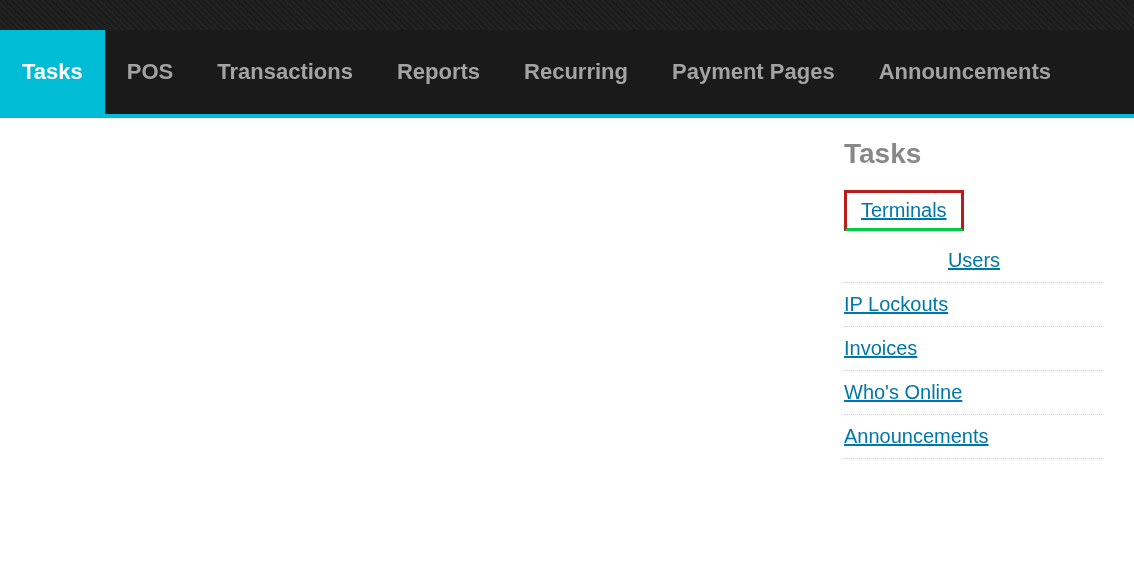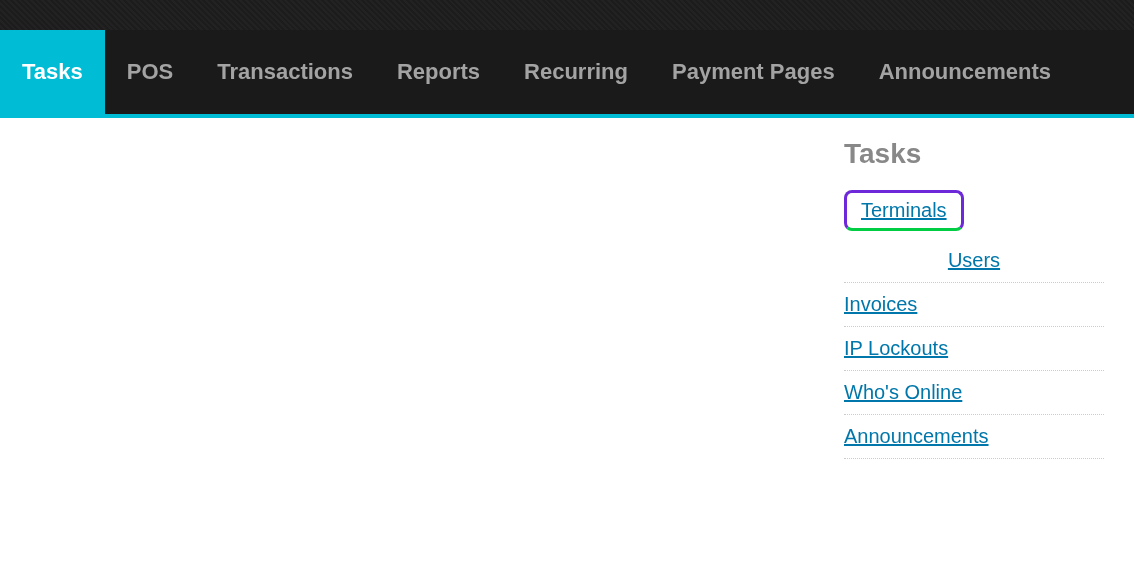--- a/index.html
+++ b/index.html
@@ -93,22 +93,22 @@
       cursor: pointer;
       border-bottom: 1px dotted #cccccc;
     }
 
     .task-item:last-child {
       border-bottom: 1px dotted #cccccc;
     }
 
     .task-item.highlighted {
       display: inline-block;
-      border: 3px solid #6d28d9;
-      border-radius: 8px;
+      border: 3px solid #b91c1c;
+      border-radius: 0;
       padding: 6px 14px;
       margin-bottom: 4px;
       border-bottom: 3px solid #00cc44;
     }
 
     .task-item-wrapper {
       padding: 4px 0;
       border-bottom: 1px dotted #cccccc;
     }
 
@@ -140,25 +140,25 @@
 
     <div class="task-item-wrapper first">
       <a class="task-item highlighted">Terminals</a>
     </div>
 
     <div class="task-item-wrapper">
       <a class="task-item" style="border:none; padding: 6px 0; display:block;text-align:center;">Users</a>
     </div>
 
     <div class="task-item-wrapper">
-      <a class="task-item" style="border:none; padding: 6px 0; display:block;">Invoices</a>
+      <a class="task-item" style="border:none; padding: 6px 0; display:block;">IP Lockouts</a>
     </div>
 
     <div class="task-item-wrapper">
-      <a class="task-item" style="border:none; padding: 6px 0; display:block;">IP Lockouts</a>
+      <a class="task-item" style="border:none; padding: 6px 0; display:block;">Invoices</a>
     </div>
 
     <div class="task-item-wrapper">
       <a class="task-item" style="border:none; padding: 6px 0; display:block;">Who's Online</a>
     </div>
 
     <div class="task-item-wrapper">
       <a class="task-item" style="border:none; padding: 6px 0; display:block;">Announcements</a>
     </div>
   </div>

